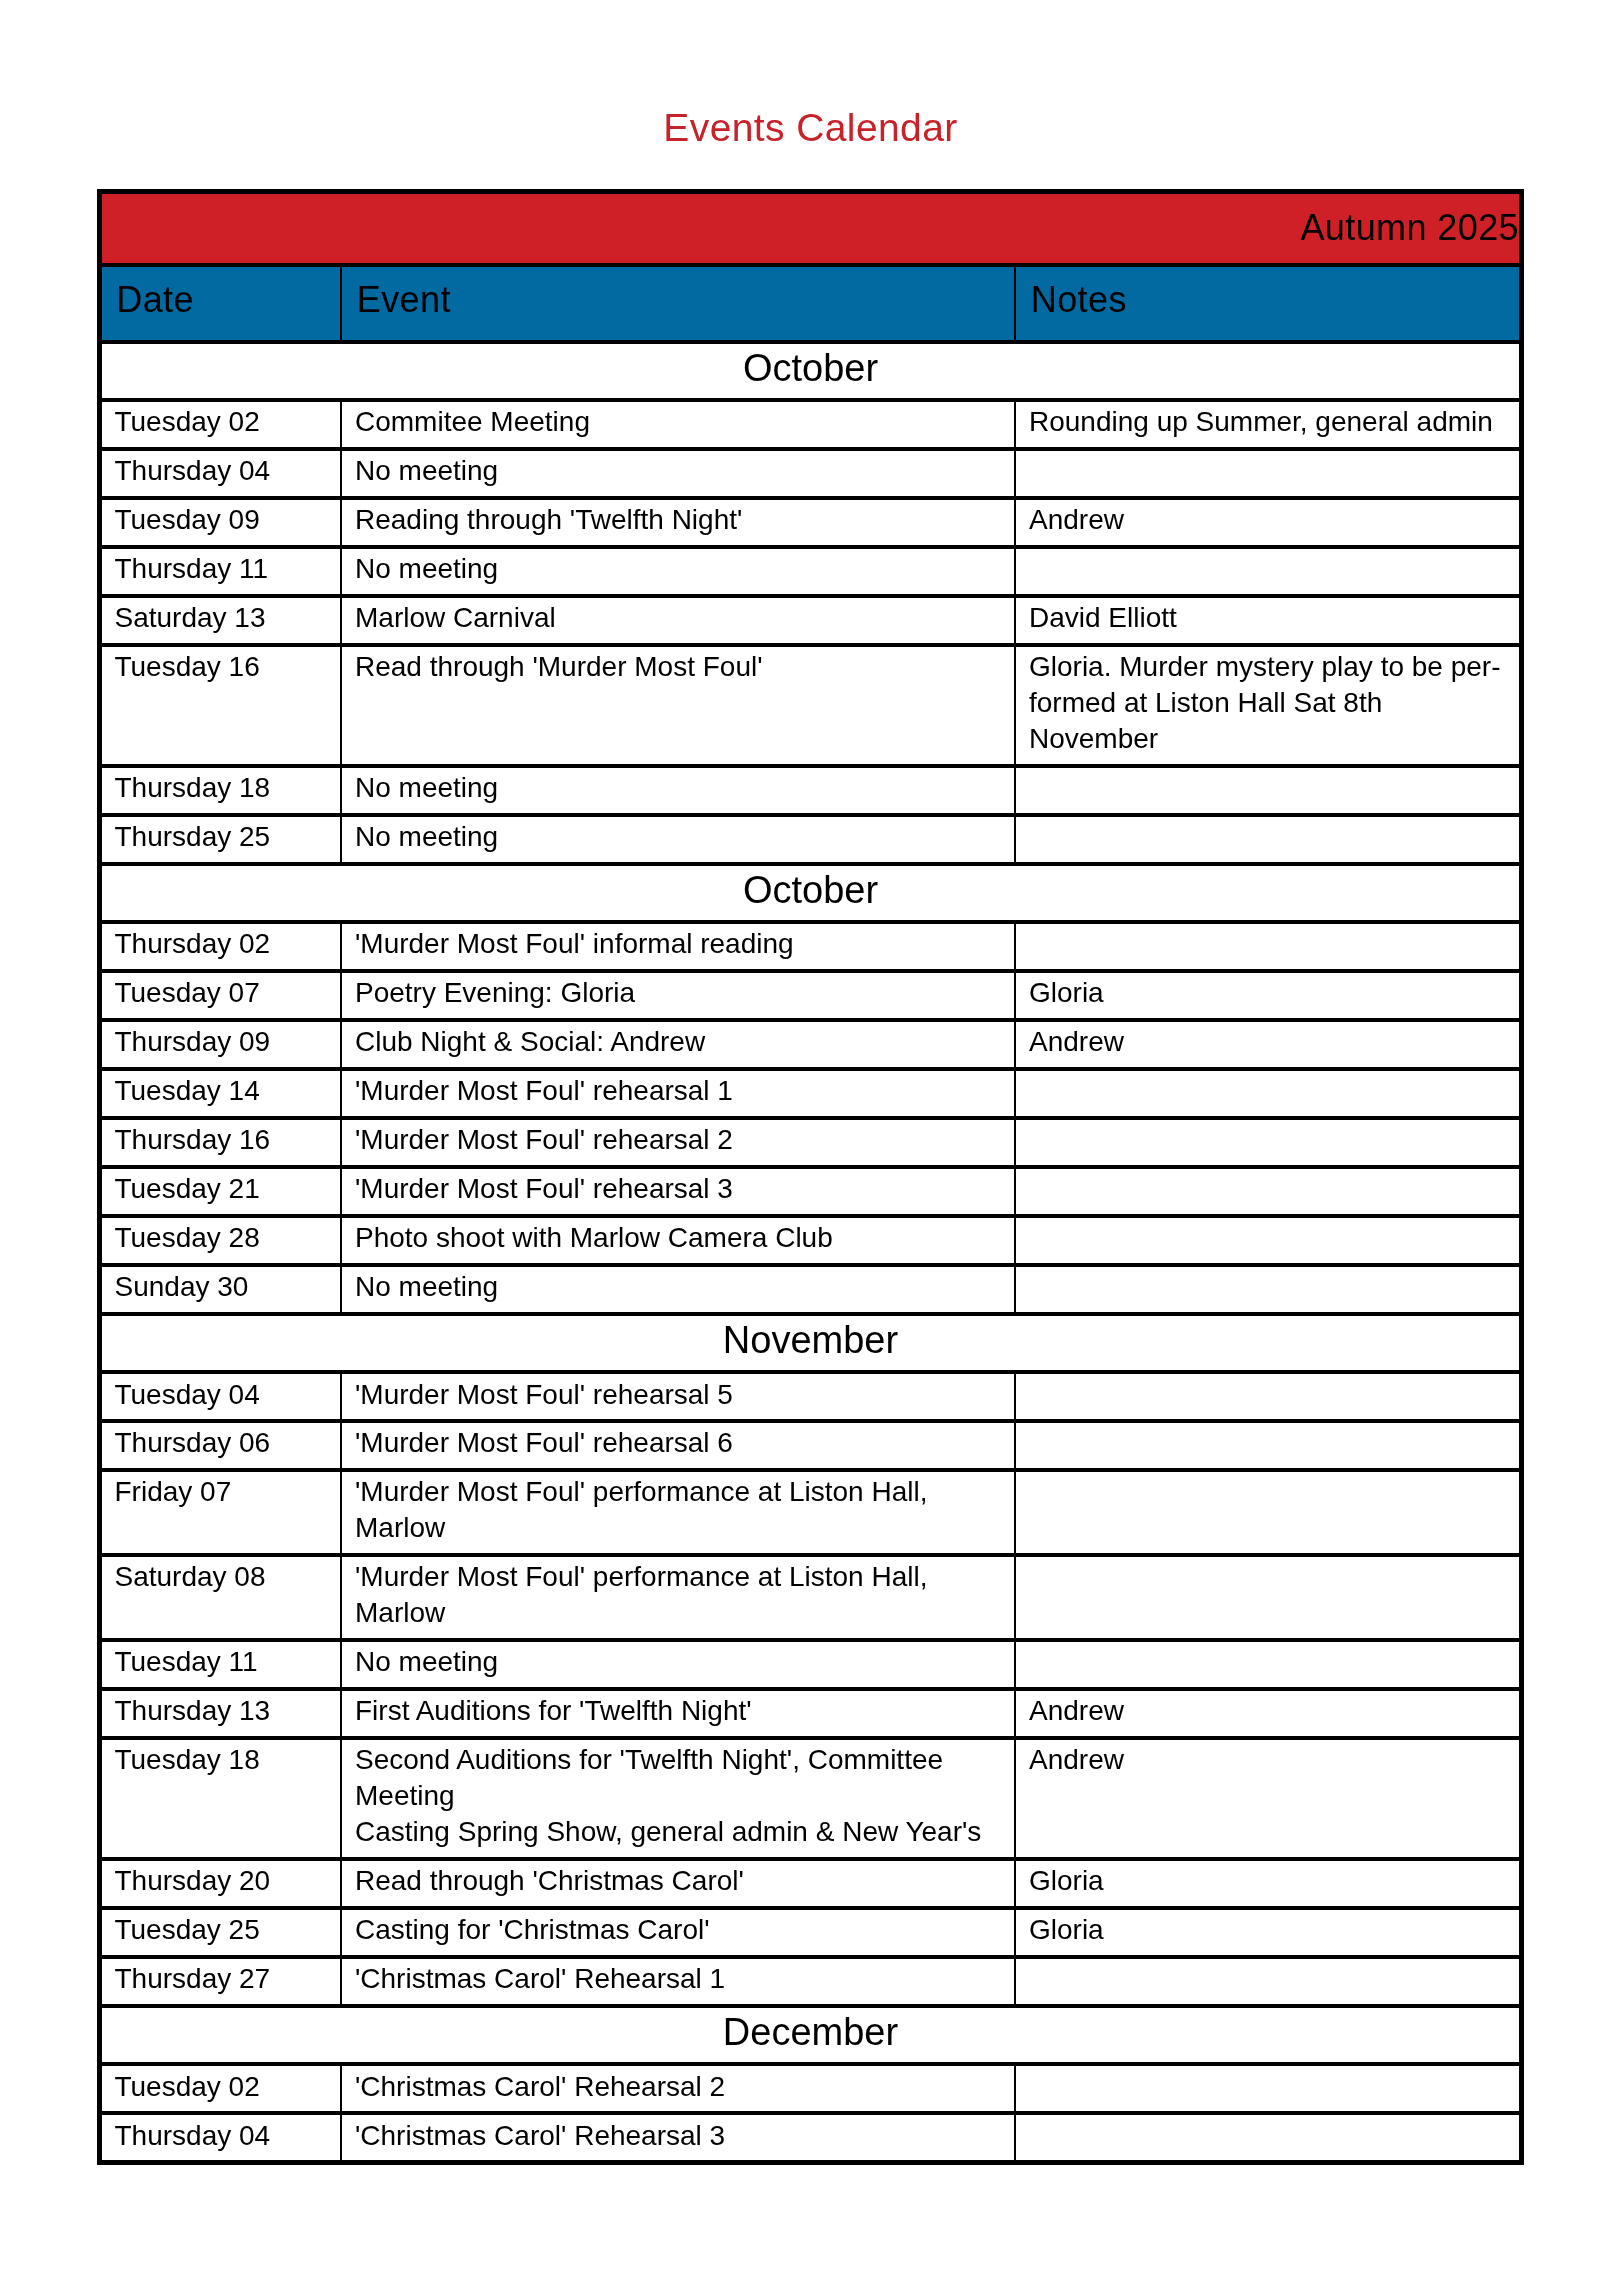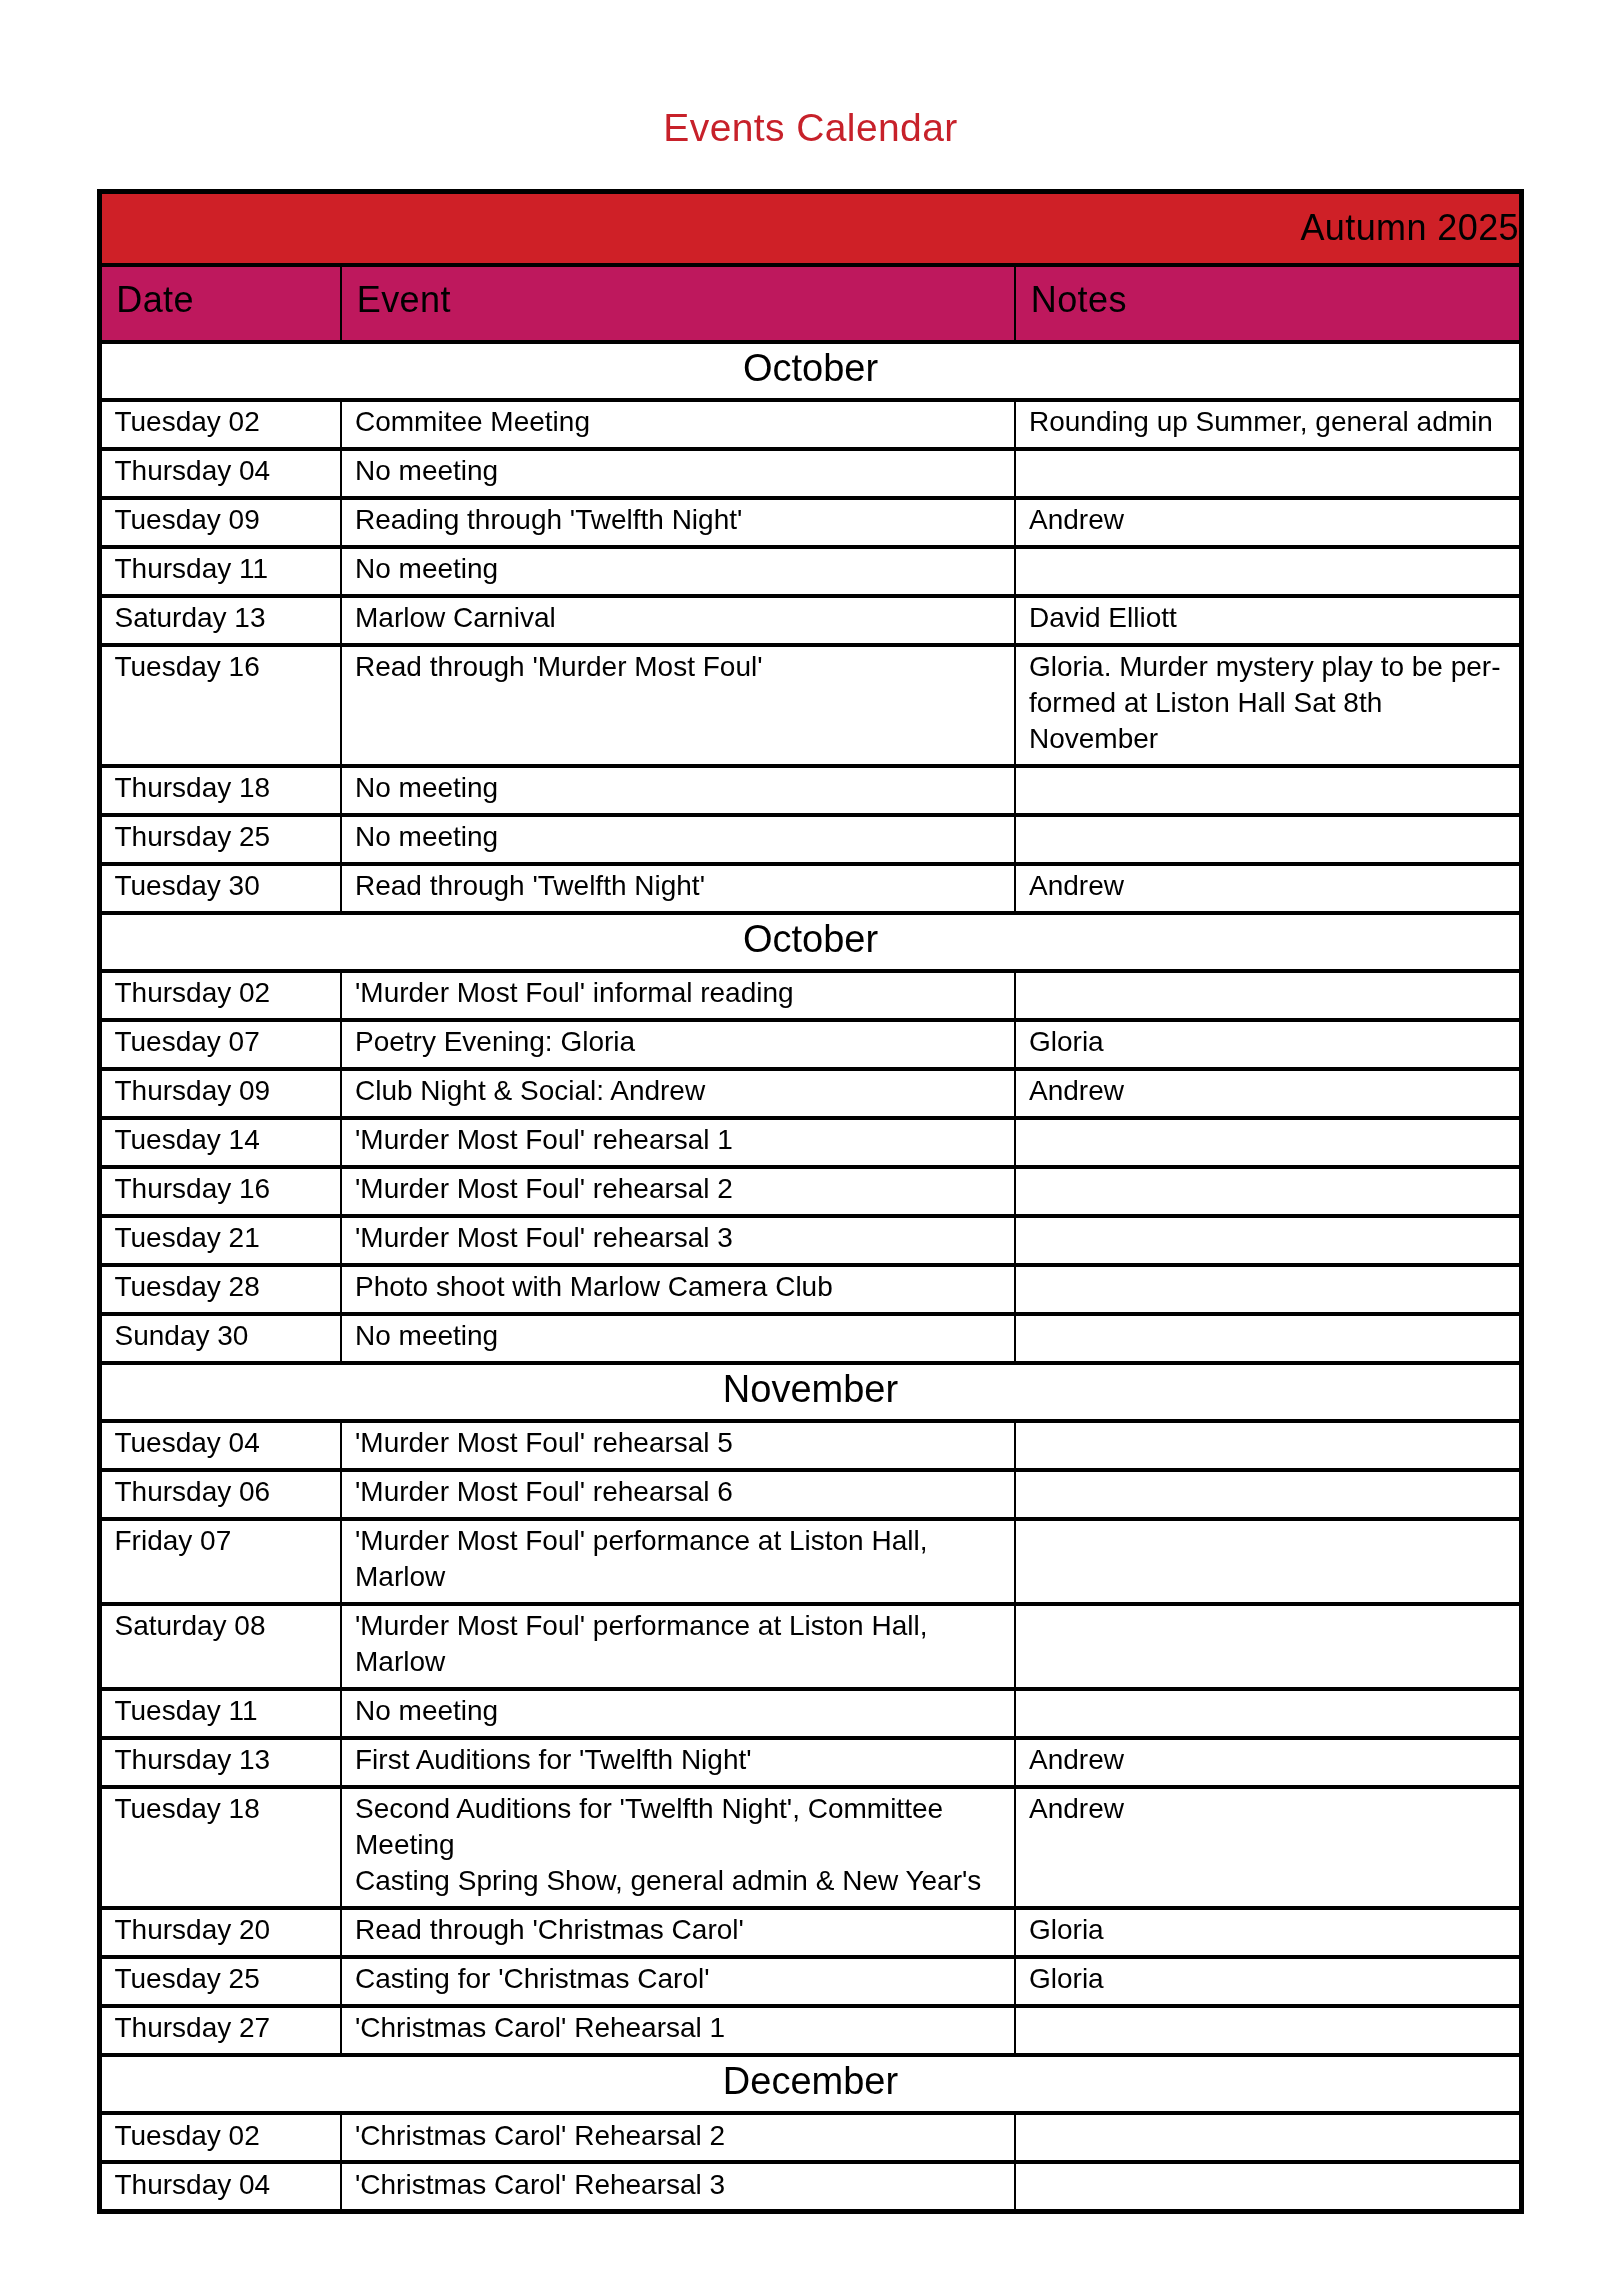--- a/index.html
+++ b/index.html
@@ -44,21 +44,21 @@
     background: #CF2027;
     height: 73px;
     text-align: right;
     vertical-align: middle;
     font-size: 36px;
     font-weight: 400;
     letter-spacing: 0.4px;
     padding: 0;
   }
   tr.colhdr-row th {
-    background: #be185d;
+    background: #0369a1;
     height: 77px;
     text-align: left;
     vertical-align: top;
     font-size: 36px;
     font-weight: 400;
     letter-spacing: 0.4px;
     padding: 12.5px 14.3px 0;
   }
   tr.month-row td {
     height: 54px;
@@ -136,25 +136,20 @@
         <tr class="data-row">
           <td class="cell cell-date">Thursday 18</td>
           <td class="cell cell-event">No meeting</td>
           <td class="cell cell-notes"></td>
         </tr>
         <tr class="data-row">
           <td class="cell cell-date">Thursday 25</td>
           <td class="cell cell-event">No meeting</td>
           <td class="cell cell-notes"></td>
         </tr>
-        <tr class="data-row">
-          <td class="cell cell-date">Tuesday 30</td>
-          <td class="cell cell-event">Read through 'Twelfth Night'</td>
-          <td class="cell cell-notes">Andrew</td>
-        </tr>
         <tr class="month-row">
           <td colspan="3">October</td>
         </tr>
         <tr class="data-row">
           <td class="cell cell-date">Thursday 02</td>
           <td class="cell cell-event">'Murder Most Foul' informal reading</td>
           <td class="cell cell-notes"></td>
         </tr>
         <tr class="data-row">
           <td class="cell cell-date">Tuesday 07</td>

